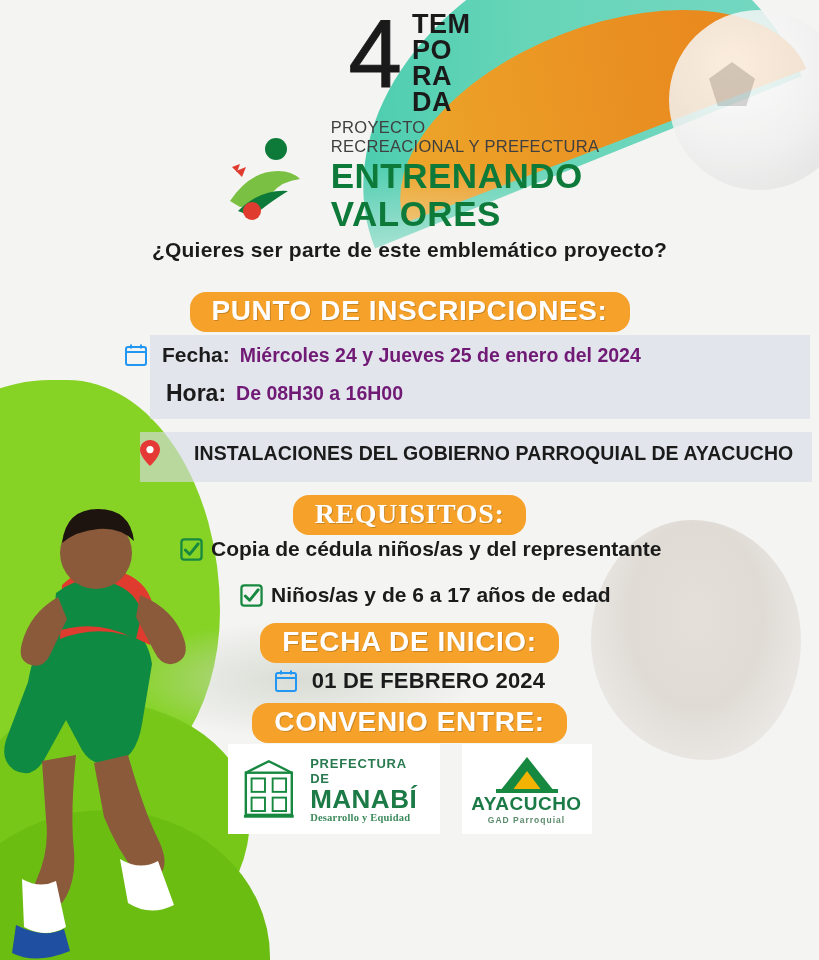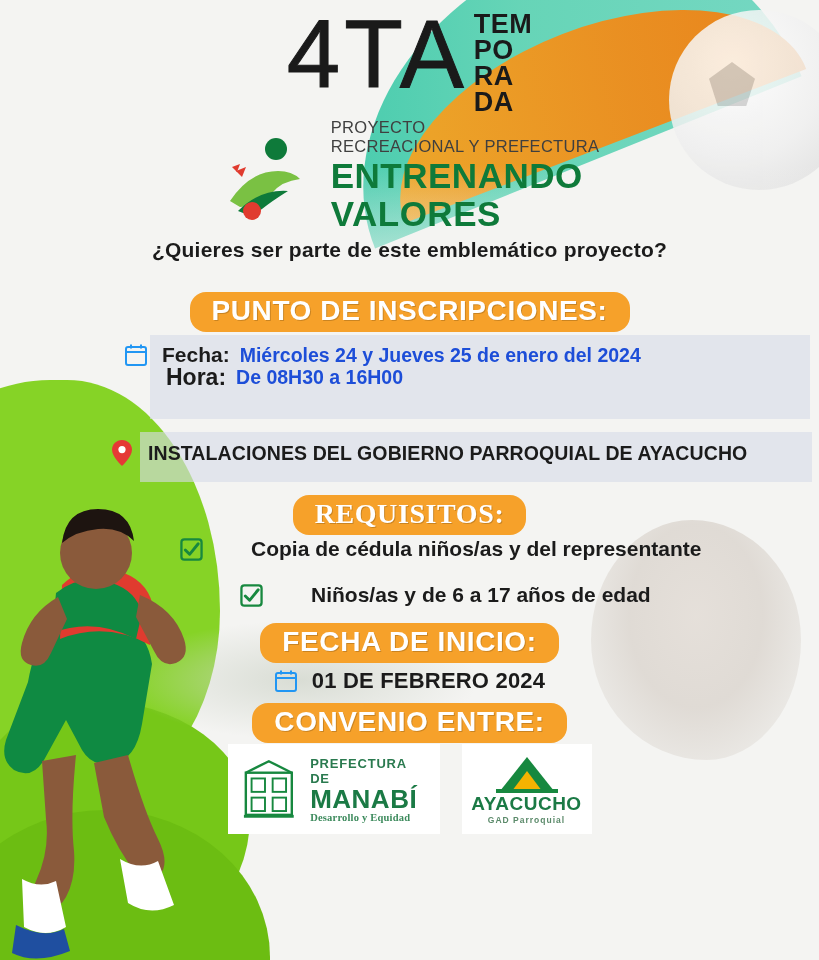--- a/index.html
+++ b/index.html
@@ -203,39 +203,39 @@
   }
   .band-1 { left: 150px; top: 335px; width: 660px; height: 84px; }
   .band-2 { left: 140px; top: 432px; width: 672px; height: 50px; }
 
   .info-row {
     position: absolute;
     display: flex;
     align-items: center;
   }
   .info-fecha { top: 343px; left: 124px; }
-  .info-hora  { top: 364px; left: 166px; }
-  .info-lugar { top: 440px; left: 112px; }
+  .info-hora  { top: 380px; left: 166px; }
+  .info-lugar { top: 440px; left: 140px; gap: 18px; }
 
   .label-bold {
     font-size: 21px;
     font-weight: 700;
     color: #1b1b1b;
     margin-right: 10px;
   }
   .label-hora {
     font-size: 23px;
     font-weight: 700;
     color: #1b1b1b;
     margin-right: 10px;
   }
   .value-text {
     font-size: 19.5px;
     font-weight: 600;
-    color: #1d4ed8;
+    color: #701a75;
   }
   .value-lugar {
     font-size: 19.5px;
     font-weight: 700;
     color: #1b1b1b;
     letter-spacing: .1px;
   }
 
   .icon-cal {
     width: 24px; height: 24px;
@@ -246,21 +246,20 @@
     width: 20px; height: 26px;
     margin-right: 16px;
     flex: 0 0 20px;
   }
 
   
   .req-row {
     position: absolute;
     display: flex;
     align-items: center;
-    gap: 40px;
   }
   .req-1 { top: 537px; left: 180px; }
   .req-2 { top: 583px; left: 240px; }
   .req-text {
     font-size: 21px;
     font-weight: 700;
     color: #1b1b1b;
   }
   .icon-check {
     width: 23px; height: 23px;
@@ -356,21 +355,20 @@
     <path d="M22 424 q18 10 34 2 l10 46 q-20 12 -42 0 z" fill="#ffffff"></path>
     <path d="M120 404 q20 12 38 2 l16 44 q-24 12 -46 -2 z" fill="#ffffff"></path>
 
     <path d="M16 470 q28 14 48 4 l6 22 q-34 14 -58 2 z" fill="#1f4fa0"></path>
   </svg>
 
   <div class="content">
 
     <div class="title-4ta">
       <span class="big-4ta">4</span>
-      <span class="big-4ta">TA</span>
       <span class="temporada">
         <div>TEM</div>
         <div>PO</div>
         <div>RA</div>
         <div>DA</div>
       </span>
     </div>
 
     <div class="logo-block">
       <svg class="logo-mark" viewBox="0 0 96 96">

